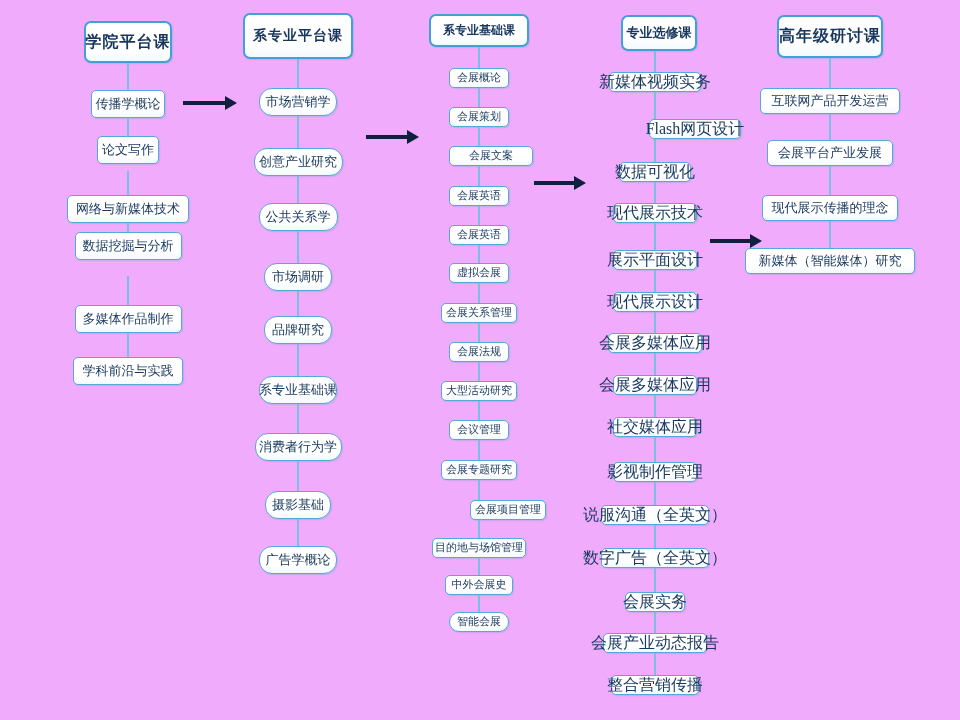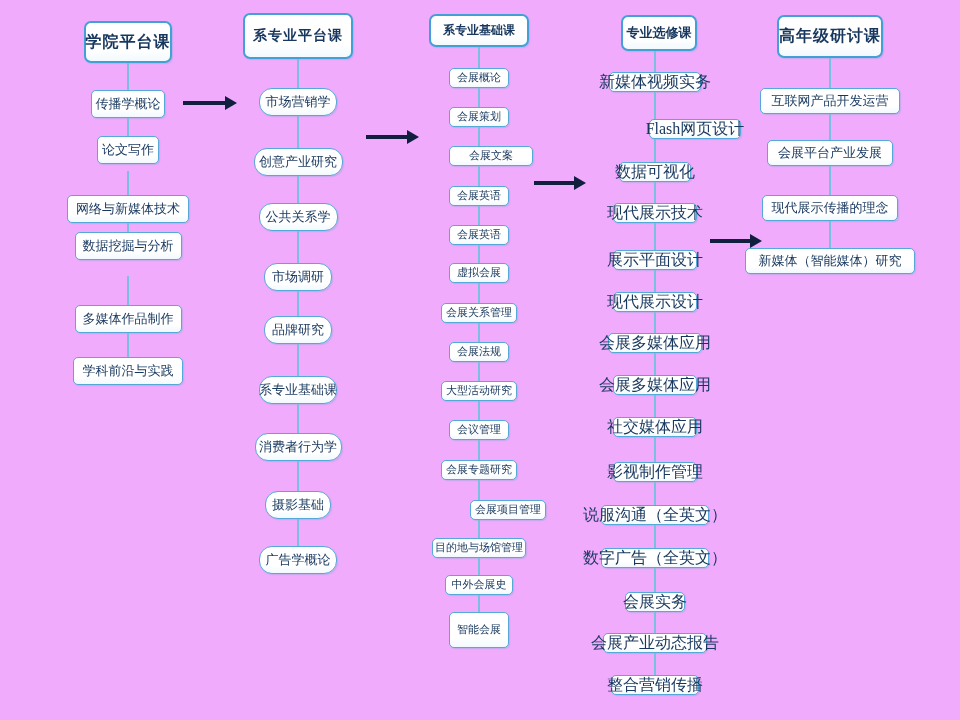--- a/index.html
+++ b/index.html
@@ -125,21 +125,21 @@
     <div class="box course-box c2" style="left: 449px; top: 420px; width: 60px; height: 20px;">会议管理</div>
     <div class="connector" style="left: 478.25px; top: 440px; height: 20px;"></div>
     <div class="box course-box c2" style="left: 441px; top: 460px; width: 76px; height: 20px;">会展专题研究</div>
     <div class="connector" style="left: 478.25px; top: 480px; height: 20px;"></div>
     <div class="box course-box c2" style="left: 441px; top: 500px; width: 76px; height: 20px; margin-left: 29px;">会展项目管理</div>
     <div class="connector" style="left: 478.25px; top: 520px; height: 18px;"></div>
     <div class="box course-box c2" style="left: 432px; top: 538px; width: 94px; height: 20px;">目的地与场馆管理</div>
     <div class="connector" style="left: 478.25px; top: 558px; height: 17px;"></div>
     <div class="box course-box c2" style="left: 445px; top: 575px; width: 68px; height: 20px;">中外会展史</div>
     <div class="connector" style="left: 478.25px; top: 595px; height: 17px;"></div>
-    <div class="box course-box c2" style="left: 449px; top: 612px; width: 60px; height: 36px;">智能会展</div>
+    <div class="box course-box c2" style="left: 449px; top: 612px; width: 60px; height: 20px; border-radius: 10px;">智能会展</div>
     <div class="box header-box c3" style="left: 609px; top: 15px; width: 76px; height: 36px; margin-left: 12px;">专业选修课</div>
     <div class="connector" style="left: 654.25px; top: 51px; height: 21px;"></div>
     <div class="box course-box c3" style="left: 609px; top: 72px; width: 92px; height: 20px;">新媒体视频实务</div>
     <div class="connector" style="left: 654.25px; top: 92px; height: 27px;"></div>
     <div class="box course-box c3" style="left: 609px; top: 119px; width: 92px; height: 20px; margin-left: 40px;">Flash网页设计</div>
     <div class="connector" style="left: 654.25px; top: 139px; height: 23px;"></div>
     <div class="box course-box c3" style="left: 619px; top: 162px; width: 72px; height: 20px;">数据可视化</div>
     <div class="connector" style="left: 654.25px; top: 182px; height: 21px;"></div>
     <div class="box course-box c3" style="left: 613px; top: 203px; width: 84px; height: 20px;">现代展示技术</div>
     <div class="connector" style="left: 654.25px; top: 223px; height: 27px;"></div>

